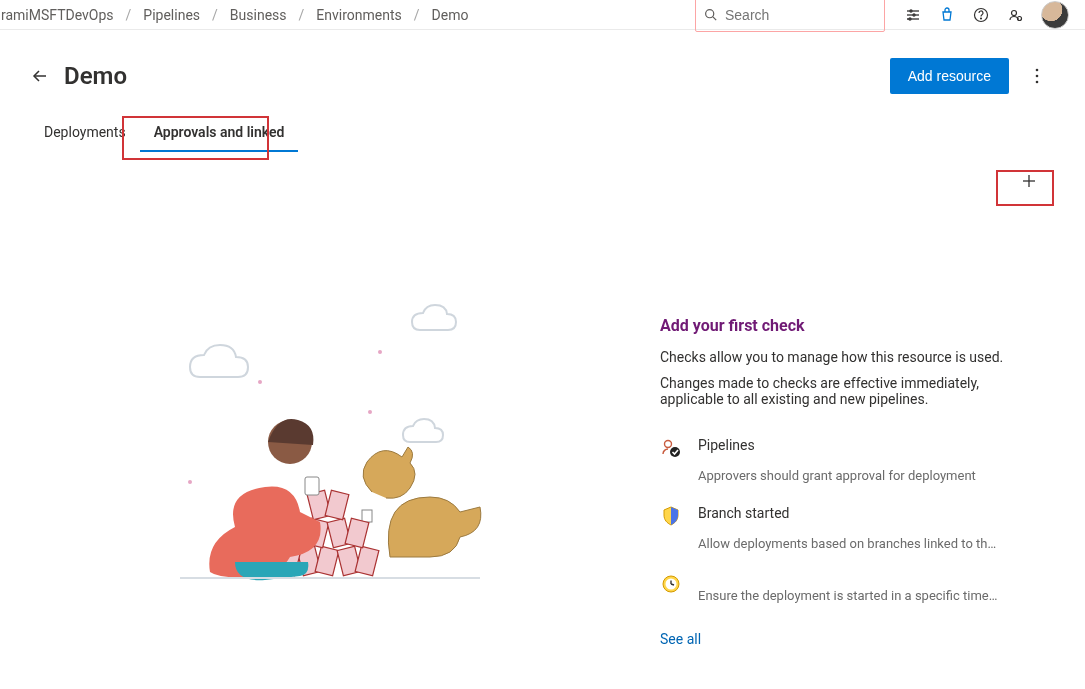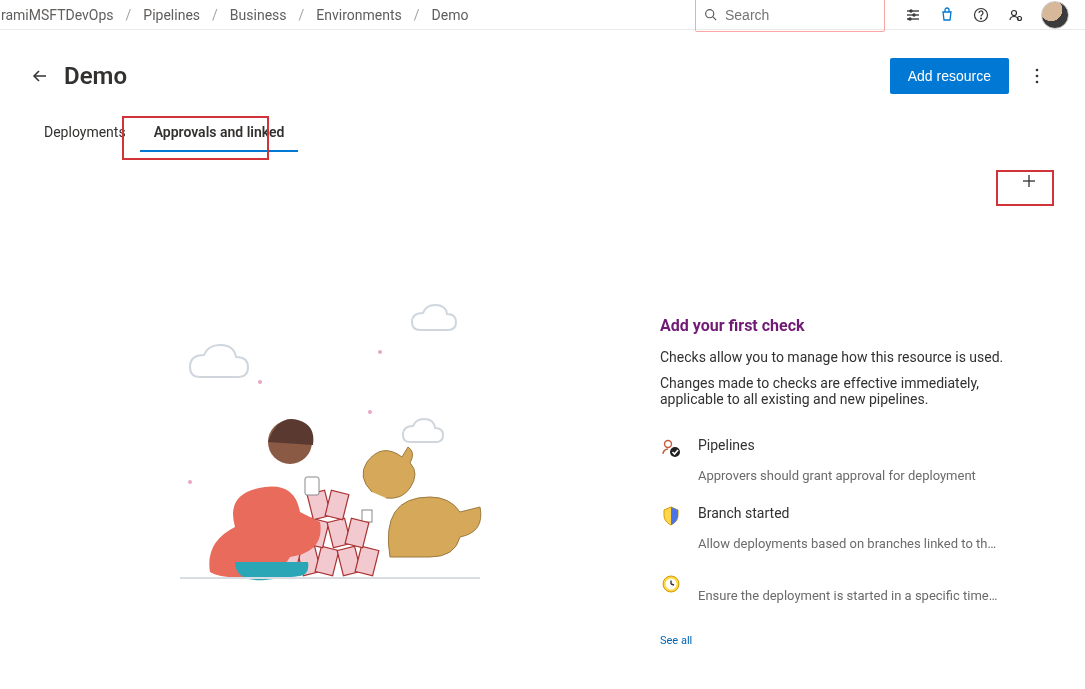--- a/index.html
+++ b/index.html
@@ -180,21 +180,21 @@
   }
   .ck-icon {
     width:22px;height:22px;flex-shrink:0;
     display:flex;align-items:center;justify-content:center;
   }
   .ck-title { font-size:14px; color:#323130; font-weight:400; }
   .ck-sub { font-size:13px; color:#6b6b6b; margin-top:15px; max-width:300px; white-space:nowrap; overflow:hidden; text-overflow:ellipsis;}
 
   .see-all { margin-top: 28px; }
   .see-all a {
-    color:#0065b3; text-decoration:none; font-size:11px; cursor:pointer;
+    color:#0065b3; text-decoration:none; font-size:14px; cursor:pointer;
   }
 
   
   svg { display:block; }
 </style>
 </head>
 <body>
 
 <div class="topbar">
   <div class="breadcrumb">

